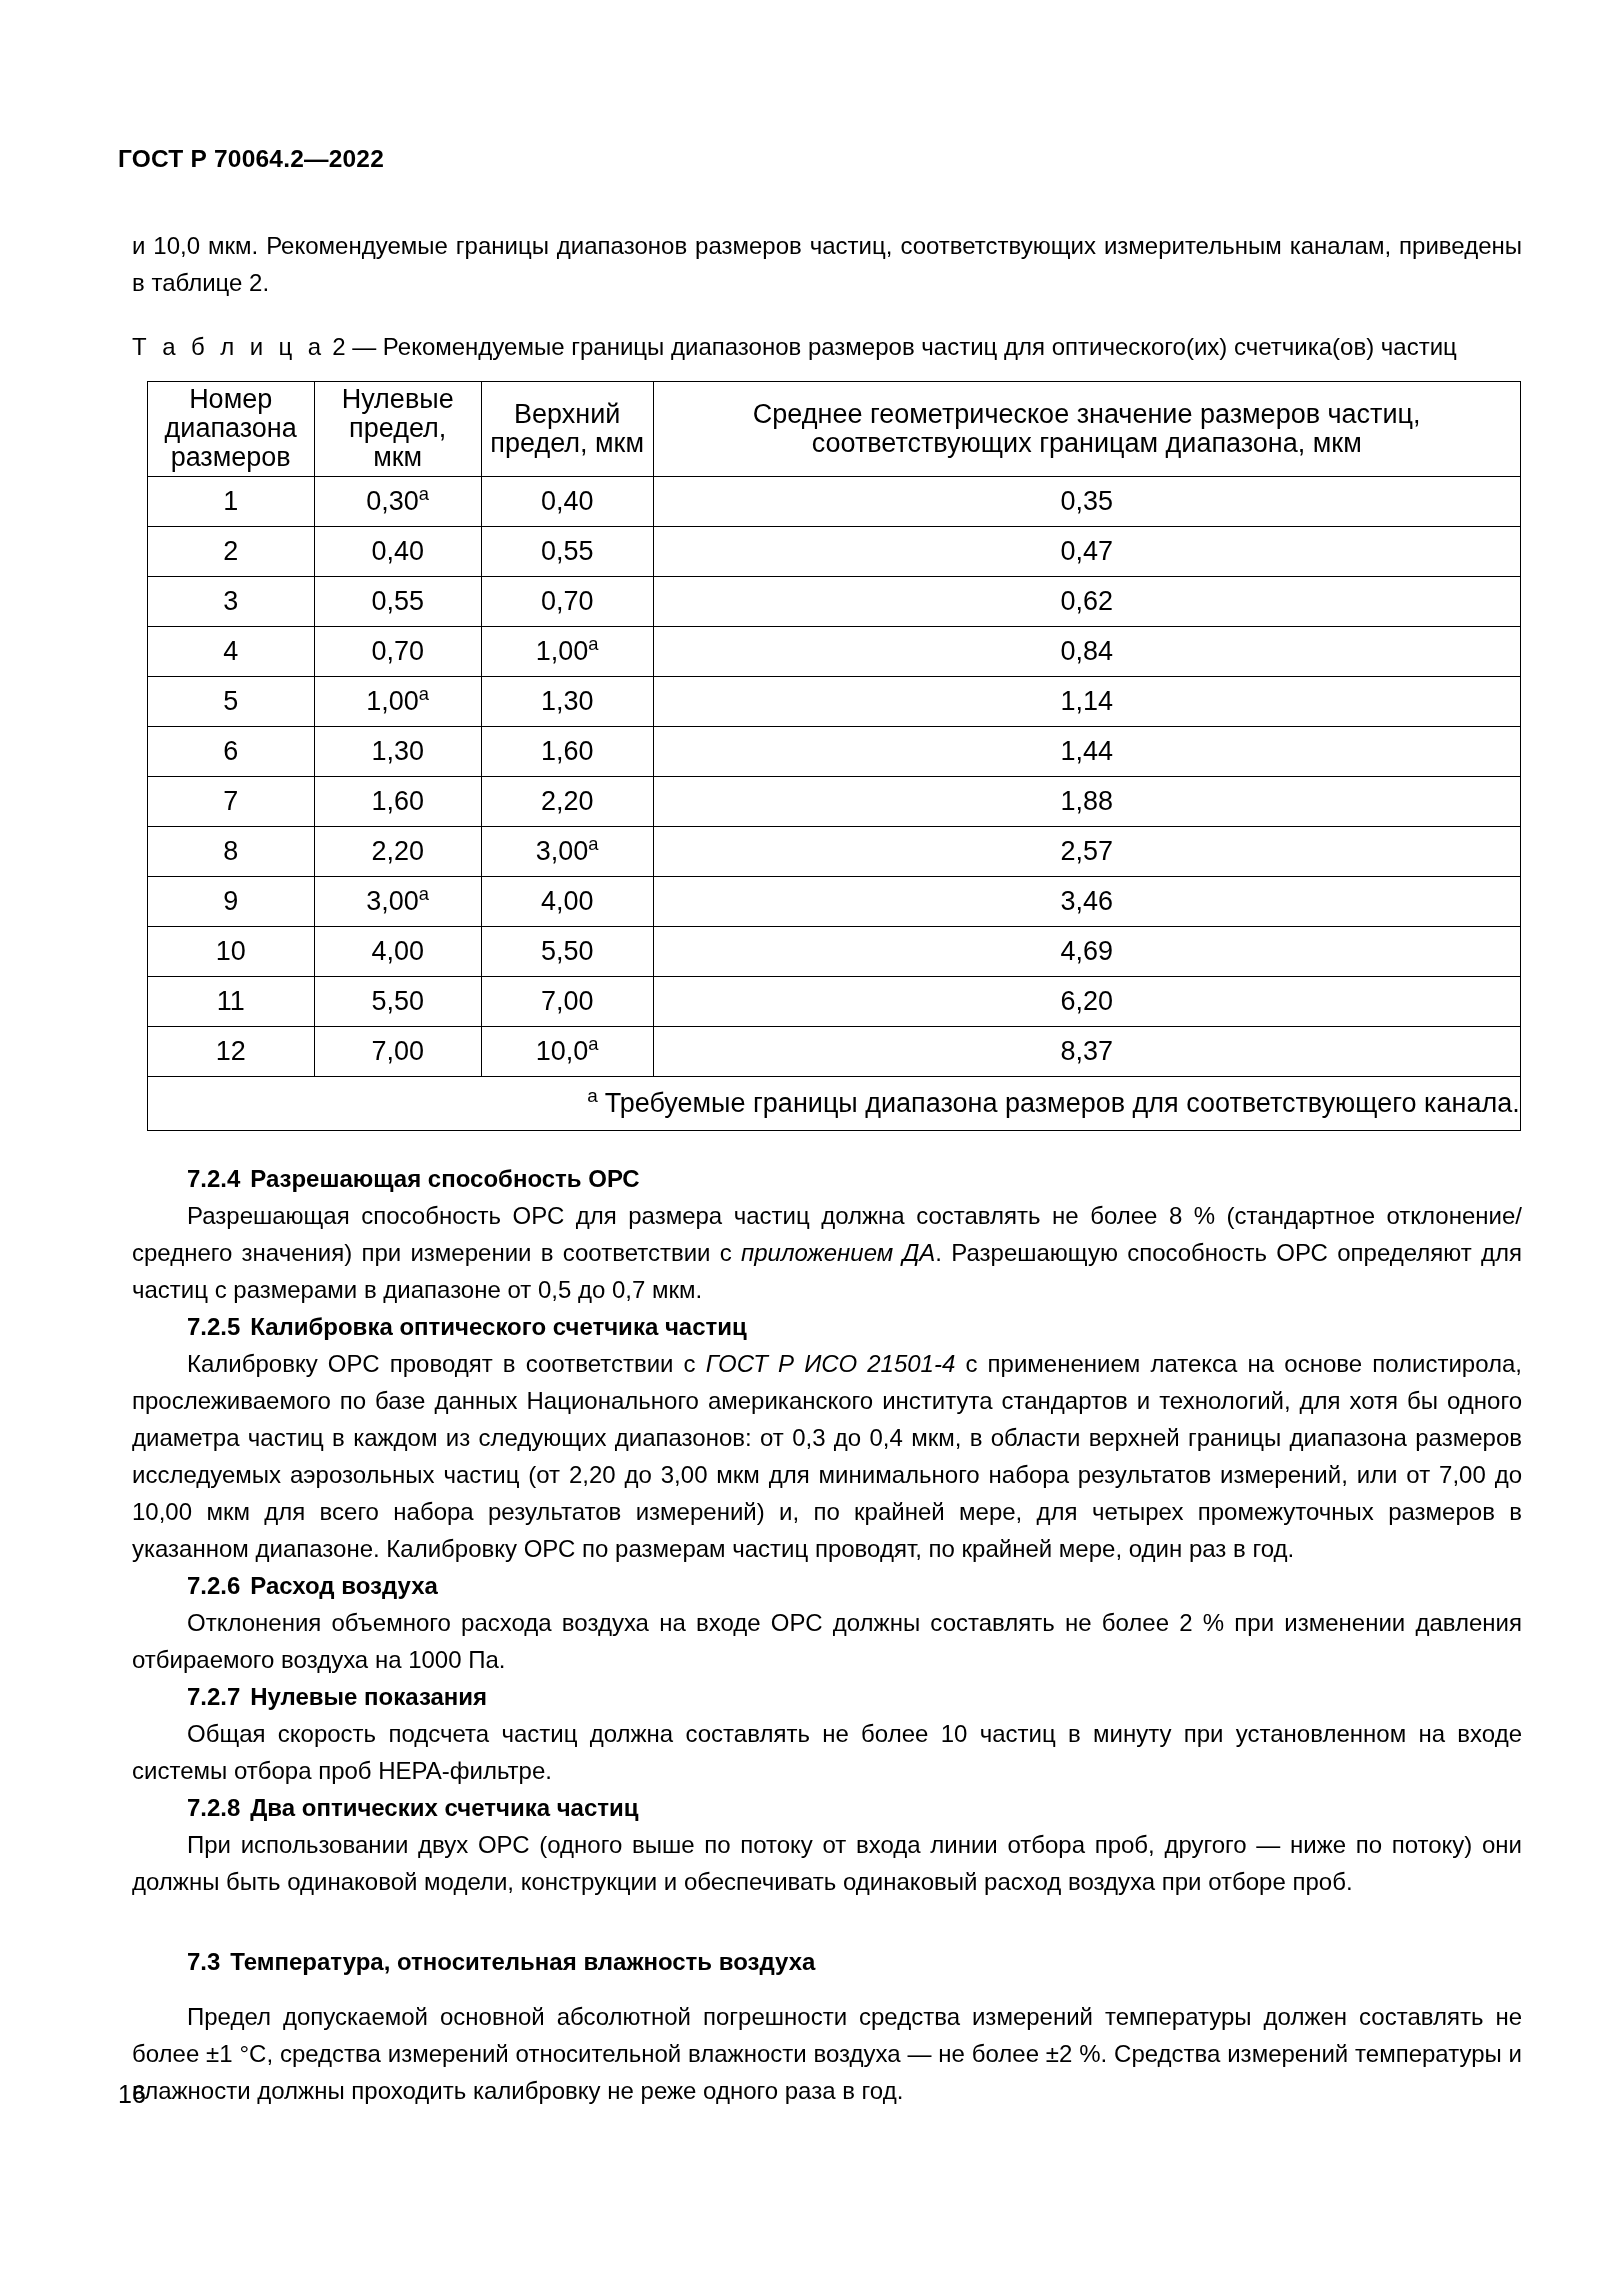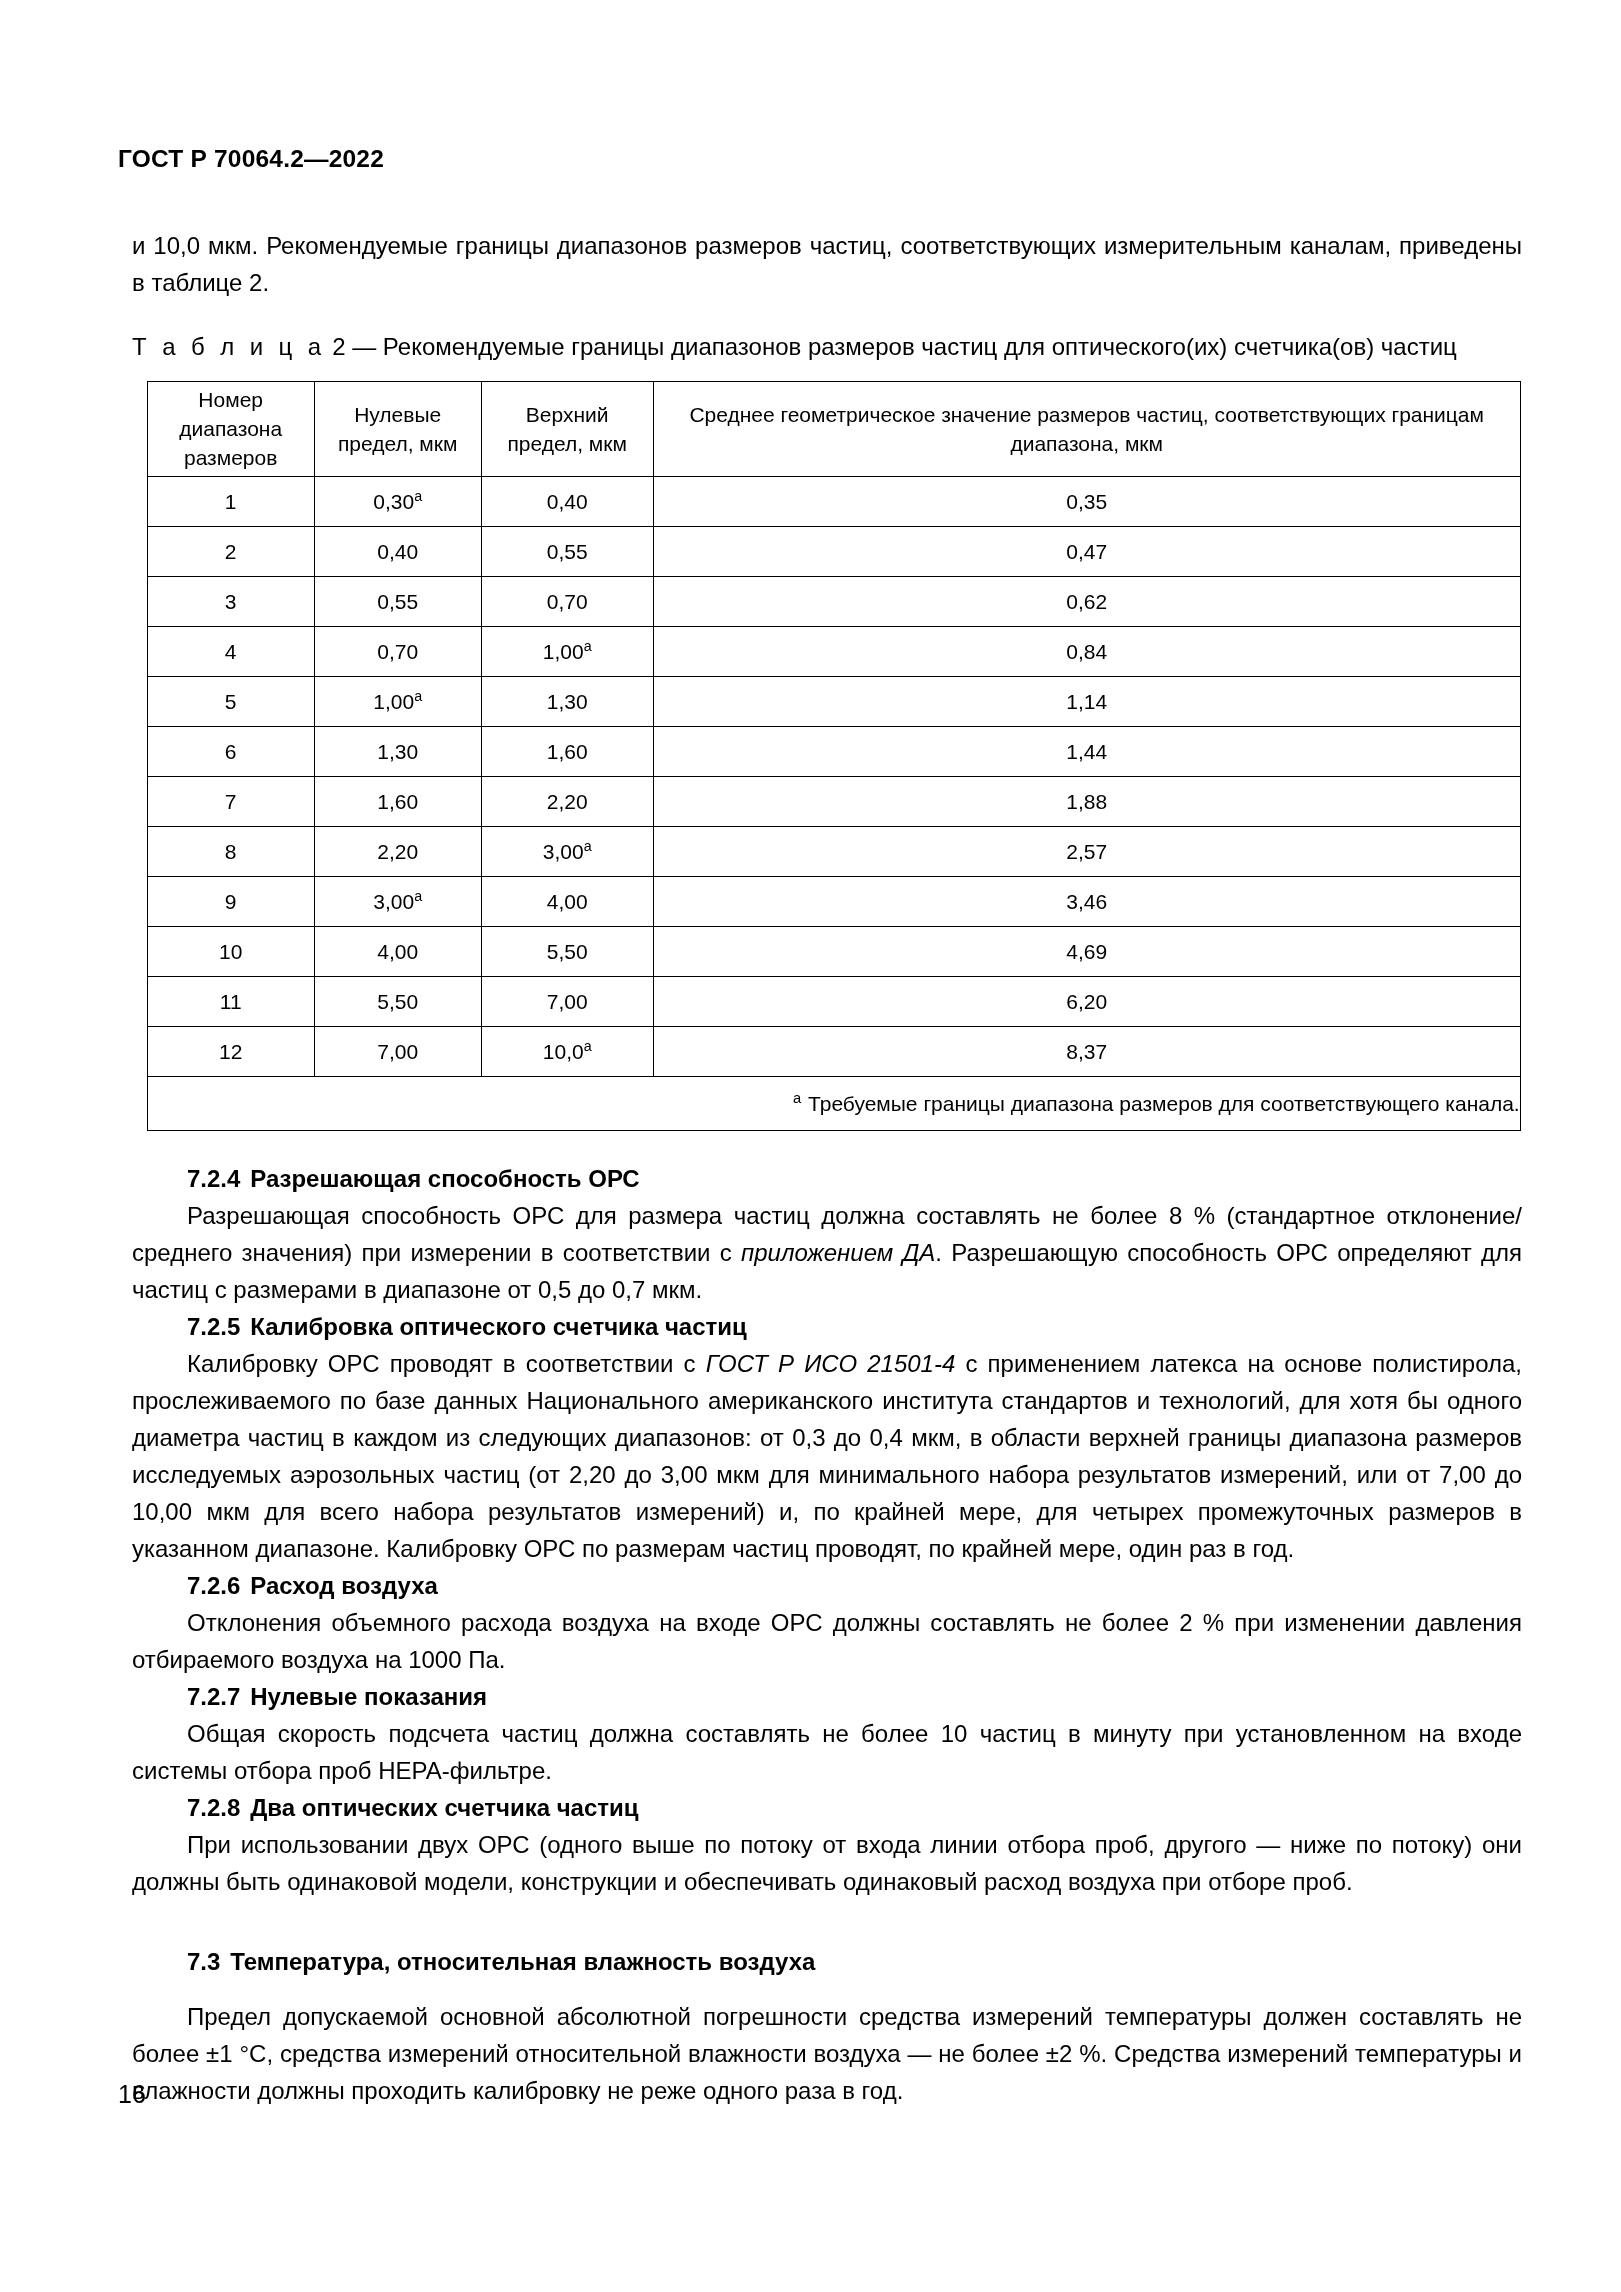--- a/index.html
+++ b/index.html
@@ -70,21 +70,21 @@
   }
   .table-caption .tlabel { letter-spacing: 4.4px; text-align: center; }
   .table-caption .tnum { font-weight: normal; }
 
   
   table.gost {
     border-collapse: collapse;
     width: 1372px;
     margin-left: 14.7px;
     table-layout: fixed;
-    font-size: 21px;
+    font-size: 27px;
   }
   table.gost col.c1 { width: 167px; }
   table.gost col.c2 { width: 167px; }
   table.gost col.c3 { width: 172px; }
   table.gost col.c4 { width: 867px; }
 
   table.gost th, table.gost td {
     border: 1.5px solid #000;
     text-align: center;
     vertical-align: middle;

